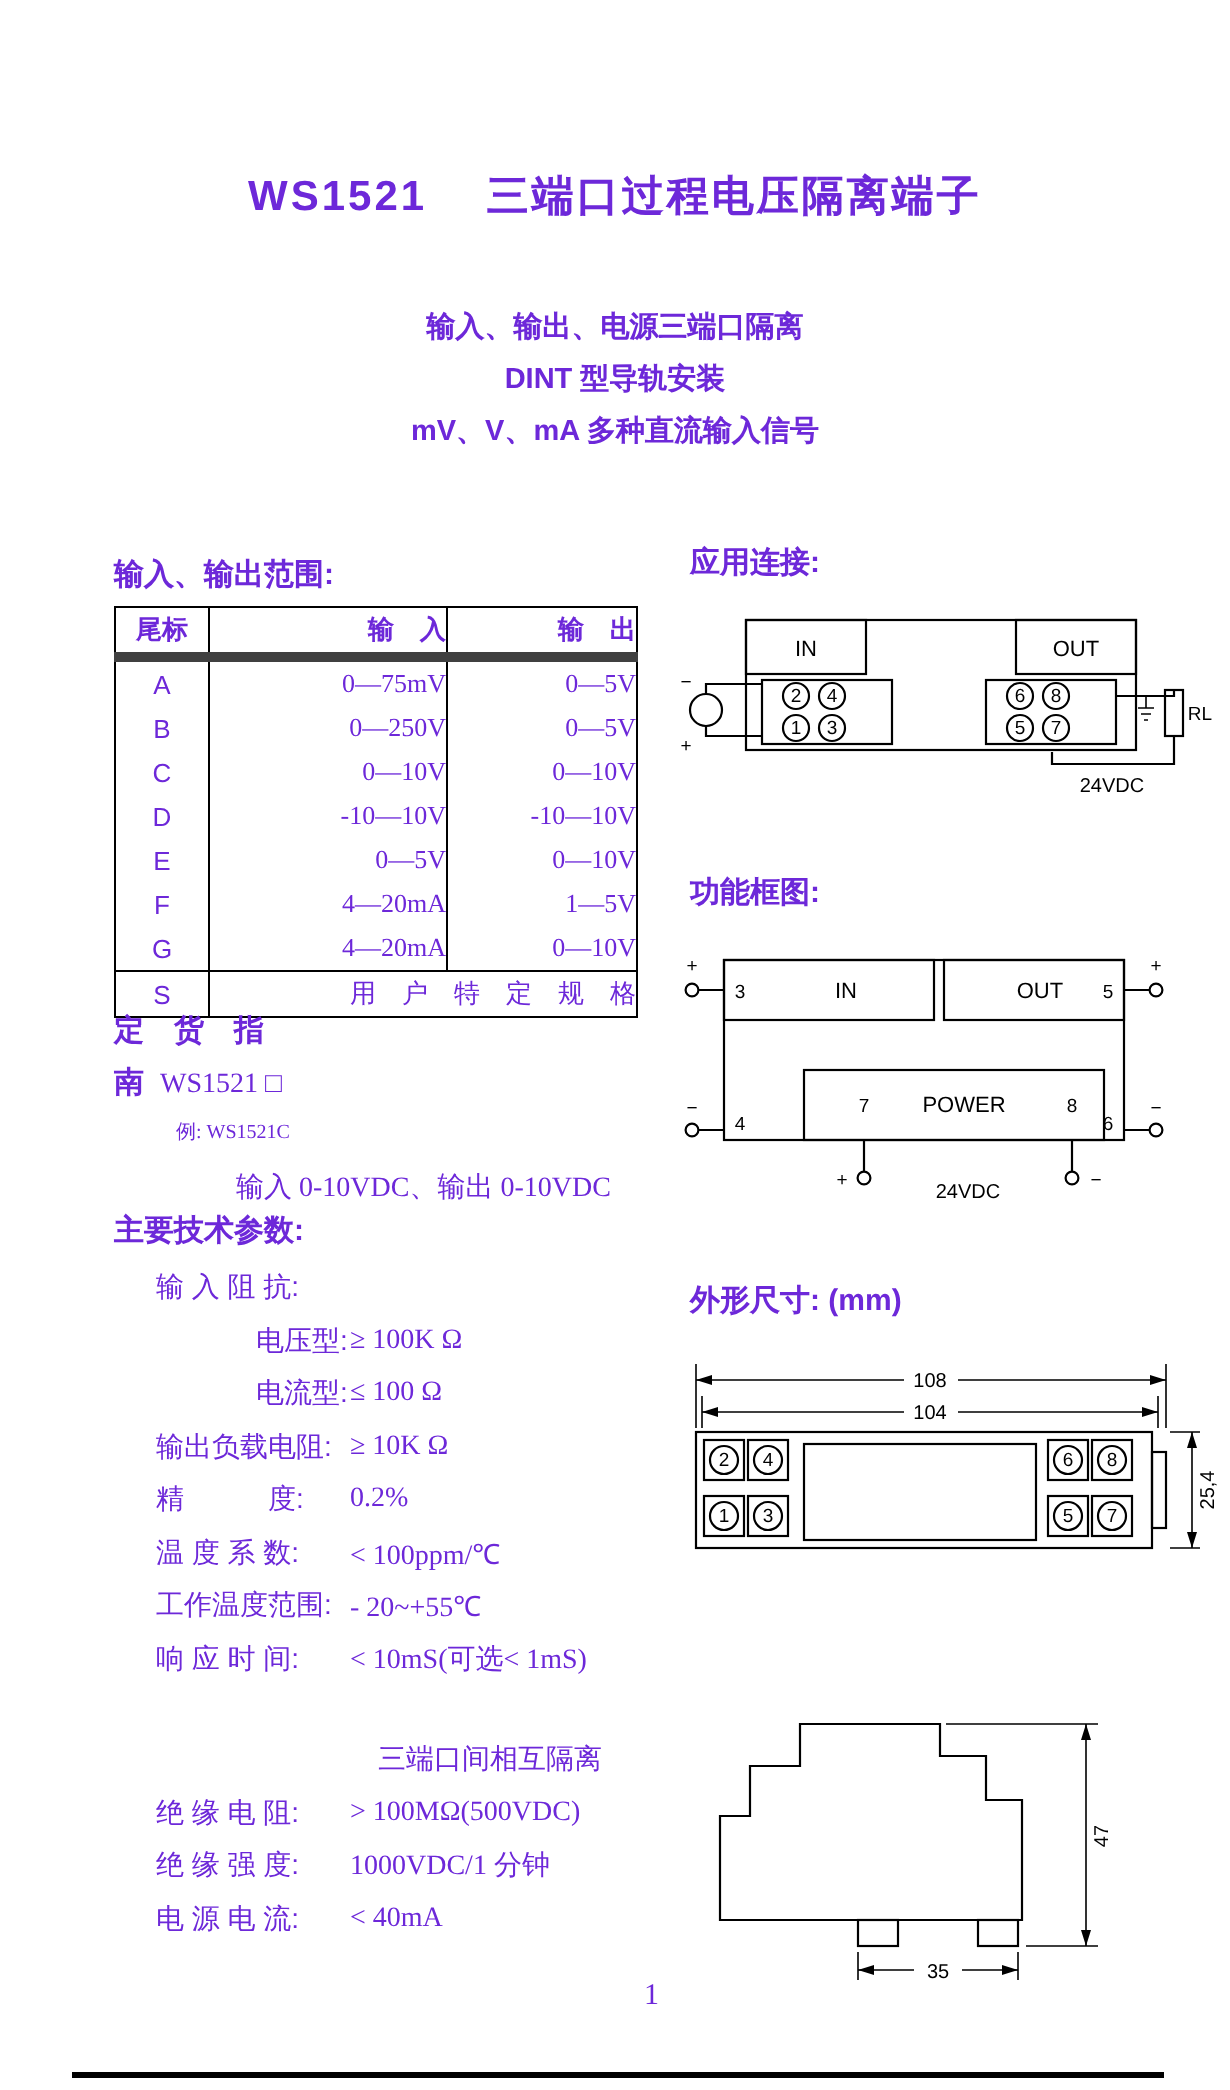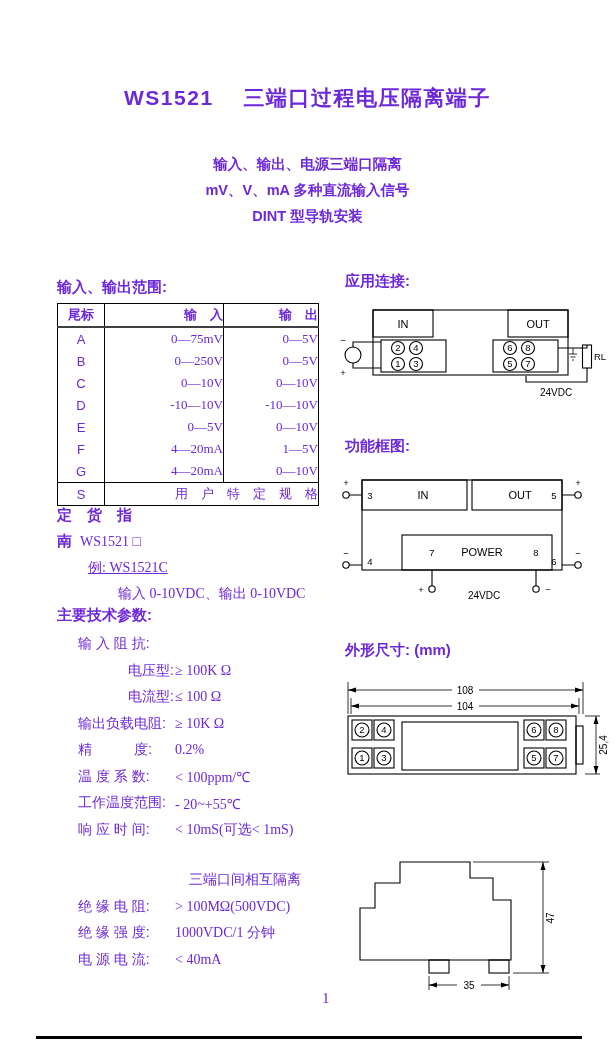--- a/index.html
+++ b/index.html
@@ -10,30 +10,30 @@
   .title{position:absolute;top:84px;left:0;width:100%;text-align:center;
          font-size:21px;font-weight:bold;letter-spacing:1.5px;}
   .subtitles{position:absolute;top:151px;left:0;width:100%;text-align:center;
              font-weight:bold;font-size:14.5px;line-height:26px;}
   .h{position:absolute;font-weight:bold;font-size:15px;}
   
   .io-table{position:absolute;left:57px;top:303px;width:258px;border-collapse:collapse;
             border:1.5px solid #000;text-align:center;font-size:13px;table-layout:fixed;}
   .io-table th,.io-table td{height:22px;padding:0;}
   .io-table th+th,.io-table td+td{border-left:1px solid #000;text-align:right;}
-  .io-table tr.hdr th{border-bottom:2px solid #404040;font-weight:bold;}
+  .io-table tr.hdr th{border-bottom:5px solid #404040;font-weight:bold;}
   .io-table tr.custom td{border-top:1px solid #000;}
   .io-table .c1{width:46px;}
   .io-table .c2{width:118px;}
   .io-table .c3{width:94px;}
   .io-table td.v{font-family:"Liberation Serif",serif;}
   
   .ord-h1{position:absolute;left:57px;top:506px;font-weight:bold;font-size:15px;}
   .ord-h2{position:absolute;left:57px;top:532px;font-size:15px;display:flex;gap:8px;align-items:baseline;}
-  .ord-ex{position:absolute;left:88px;top:559px;font-size:14px;text-decoration:underline;}
+  .ord-ex{position:absolute;left:88px;top:559px;font-size:10px;}
   .ord-desc{position:absolute;left:118px;top:585px;font-size:14px;}
   
   .specs{position:absolute;left:78px;top:631px;width:262px;font-size:14px;}
   .spec-row{display:flex;height:26.5px;align-items:center;}
   .spec-row .lbl{width:97px;flex:none;}
   .spec-row.sub{margin-left:50px;}
   .spec-row.sub .lbl{width:47px;}
   .spec-row.cont{margin-left:14px;margin-top:24px;}
   .val{font-family:"Liberation Serif",serif;}
   .page-num{position:absolute;left:322px;top:990px;font-size:15px;font-family:"Liberation Serif",serif;}
@@ -49,22 +49,22 @@
   .dimt{font-size:10px;text-anchor:middle;}
 </style>
 </head>
 <body>
 
 <div class="page">
 
   <div class="title">WS1521　 三端口过程电压隔离端子</div>
   <div class="subtitles">
     <div>输入、输出、电源三端口隔离</div>
+    <div>DINT 型导轨安装</div>
     <div>mV、V、mA 多种直流输入信号</div>
-    <div>DINT 型导轨安装</div>
   </div>
 
   <div class="h" style="left:57px;top:278px">输入、输出范围:</div>
 
   <table class="io-table">
     <tbody>
         <tr class="hdr">
       <th class="c1">尾标</th>
       <th class="c2">输　入</th>
       <th class="c3">输　出</th>

